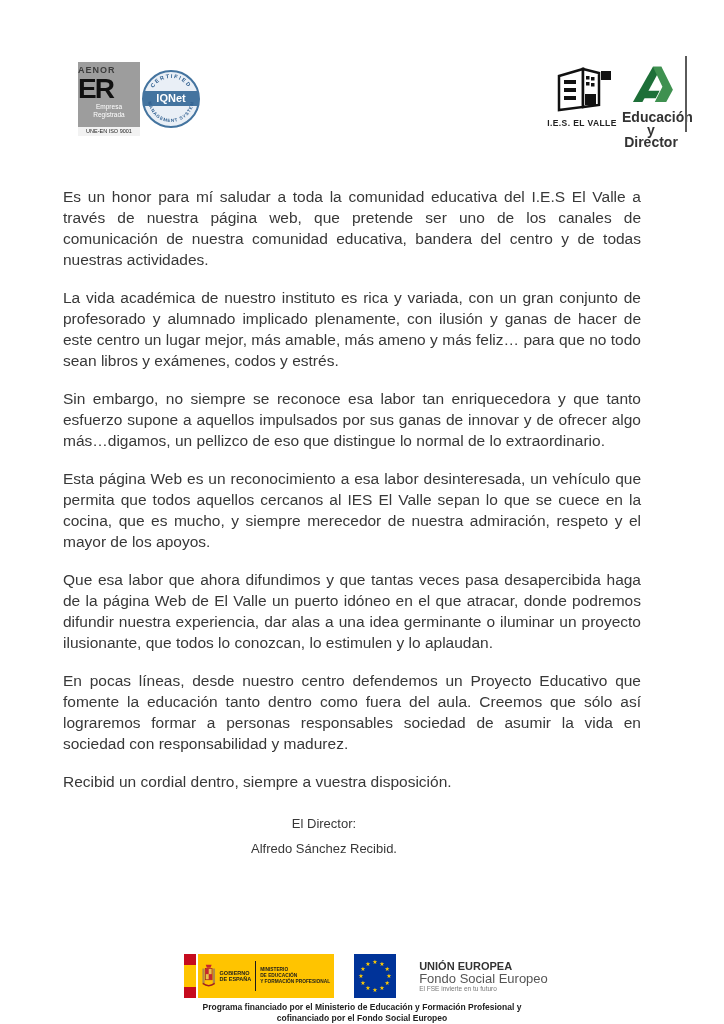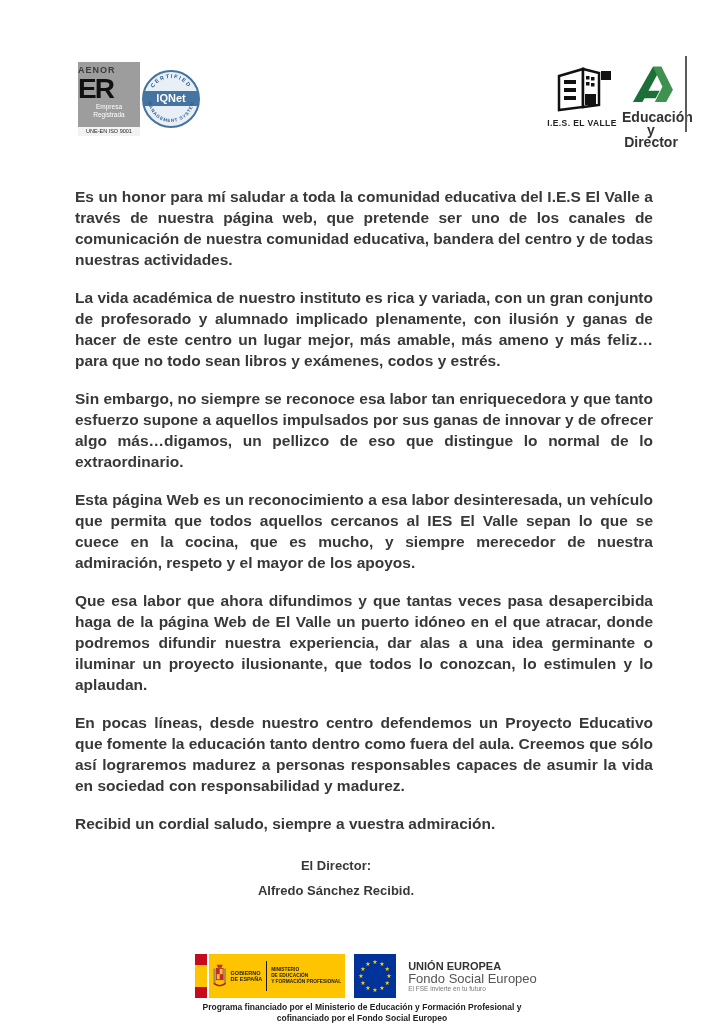--- a/index.html
+++ b/index.html
@@ -28,31 +28,31 @@
 
   .ies { position:absolute; left:546px; top:62px; width:72px; text-align:center; }
   .ies .cap { font-size:8.5px; font-weight:bold; color:#222; letter-spacing:.4px; margin-top:2px; }
 
   .junta { position:absolute; left:622px; top:64px; width:58px; text-align:center; }
   .junta .cap { font-size:14px; font-weight:bold; color:#333; line-height:12.5px; margin-top:3px; }
 
   .vline { position:absolute; left:685px; top:56px; width:1.5px; height:76px; background:#5a5a5a; }
 
   
-  .letter { position:absolute; left:75px; top:186px; width:578px;font-weight:bold; }
+  .letter { position:absolute; left:63px; top:186px; width:578px; }
   .letter p {
     margin:0 0 17px 0; text-align:justify;
     font-size:15.5px; line-height:21px; color:#383838;
   }
   .signature { margin-top:24px; width:522px; text-align:center; font-size:13px; color:#383838; }
   .signature .name { margin-top:10px; }
 
   
   .footer { position:absolute; left:0; top:954px; width:100%; }
-  .logo-strip { display:flex; justify-content:center; align-items:center; gap:9px;padding-left:8px; }
+  .logo-strip { display:flex; justify-content:center; align-items:center; gap:20px;padding-left:8px; }
 
   .gob { display:flex; height:44px; }
   .flag-es {
     width:12px; height:44px; margin-right:2px;
     background:linear-gradient(180deg,#c60b1e 0 25%, #ffc400 25% 75%, #c60b1e 75% 100%);
   }
   .gob-band {
     width:136px; height:44px; background:#ffc400;
     display:flex; align-items:center; box-sizing:border-box; padding:0 4px; gap:4px;
   }
@@ -135,22 +135,22 @@
 
     <div class="vline"></div>
   </div>
 
   <div class="letter">
     <p>Es un honor para mí saludar a toda la comunidad educativa del I.E.S El Valle a través de nuestra página web, que pretende ser uno de los canales de comunicación de nuestra comunidad educativa, bandera del centro y de todas nuestras actividades.</p>
     <p>La vida académica de nuestro instituto es rica y variada, con un gran conjunto de profesorado y alumnado implicado plenamente, con ilusión y ganas de hacer de este centro un lugar mejor, más amable, más ameno y más feliz… para que no todo sean libros y exámenes, codos y estrés.</p>
     <p>Sin embargo, no siempre se reconoce esa labor tan enriquecedora y que tanto esfuerzo supone a aquellos impulsados por sus ganas de innovar y de ofrecer algo más…digamos, un pellizco de eso que distingue lo normal de lo extraordinario.</p>
     <p>Esta página Web es un reconocimiento a esa labor desinteresada, un vehículo que permita que todos aquellos cercanos al IES El Valle sepan lo que se cuece en la cocina, que es mucho, y siempre merecedor de nuestra admiración, respeto y el mayor de los apoyos.</p>
     <p>Que esa labor que ahora difundimos y que tantas veces pasa desapercibida haga de la página Web de El Valle un puerto idóneo en el que atracar, donde podremos difundir nuestra experiencia, dar alas a una idea germinante o iluminar un proyecto ilusionante, que todos lo conozcan, lo estimulen y lo aplaudan.</p>
-    <p>En pocas líneas, desde nuestro centro defendemos un Proyecto Educativo que fomente la educación tanto dentro como fuera del aula. Creemos que sólo así lograremos madurez a personas responsables capaces de asumir la vida en sociedad con responsabilidad y madurez.</p>
-    <p>Recibid un cordial saludo, siempre a vuestra admiración.</p>
+    <p>En pocas líneas, desde nuestro centro defendemos un Proyecto Educativo que fomente la educación tanto dentro como fuera del aula. Creemos que sólo así lograremos formar a personas responsables sociedad de asumir la vida en sociedad con responsabilidad y madurez.</p>
+    <p>Recibid un cordial dentro, siempre a vuestra disposición.</p>
 
     <div class="signature">
       <div class="role">El Director:</div>
       <div class="name">Alfredo Sánchez Recibid.</div>
     </div>
   </div>
 
   <div class="footer">
     <div class="logo-strip">
 

